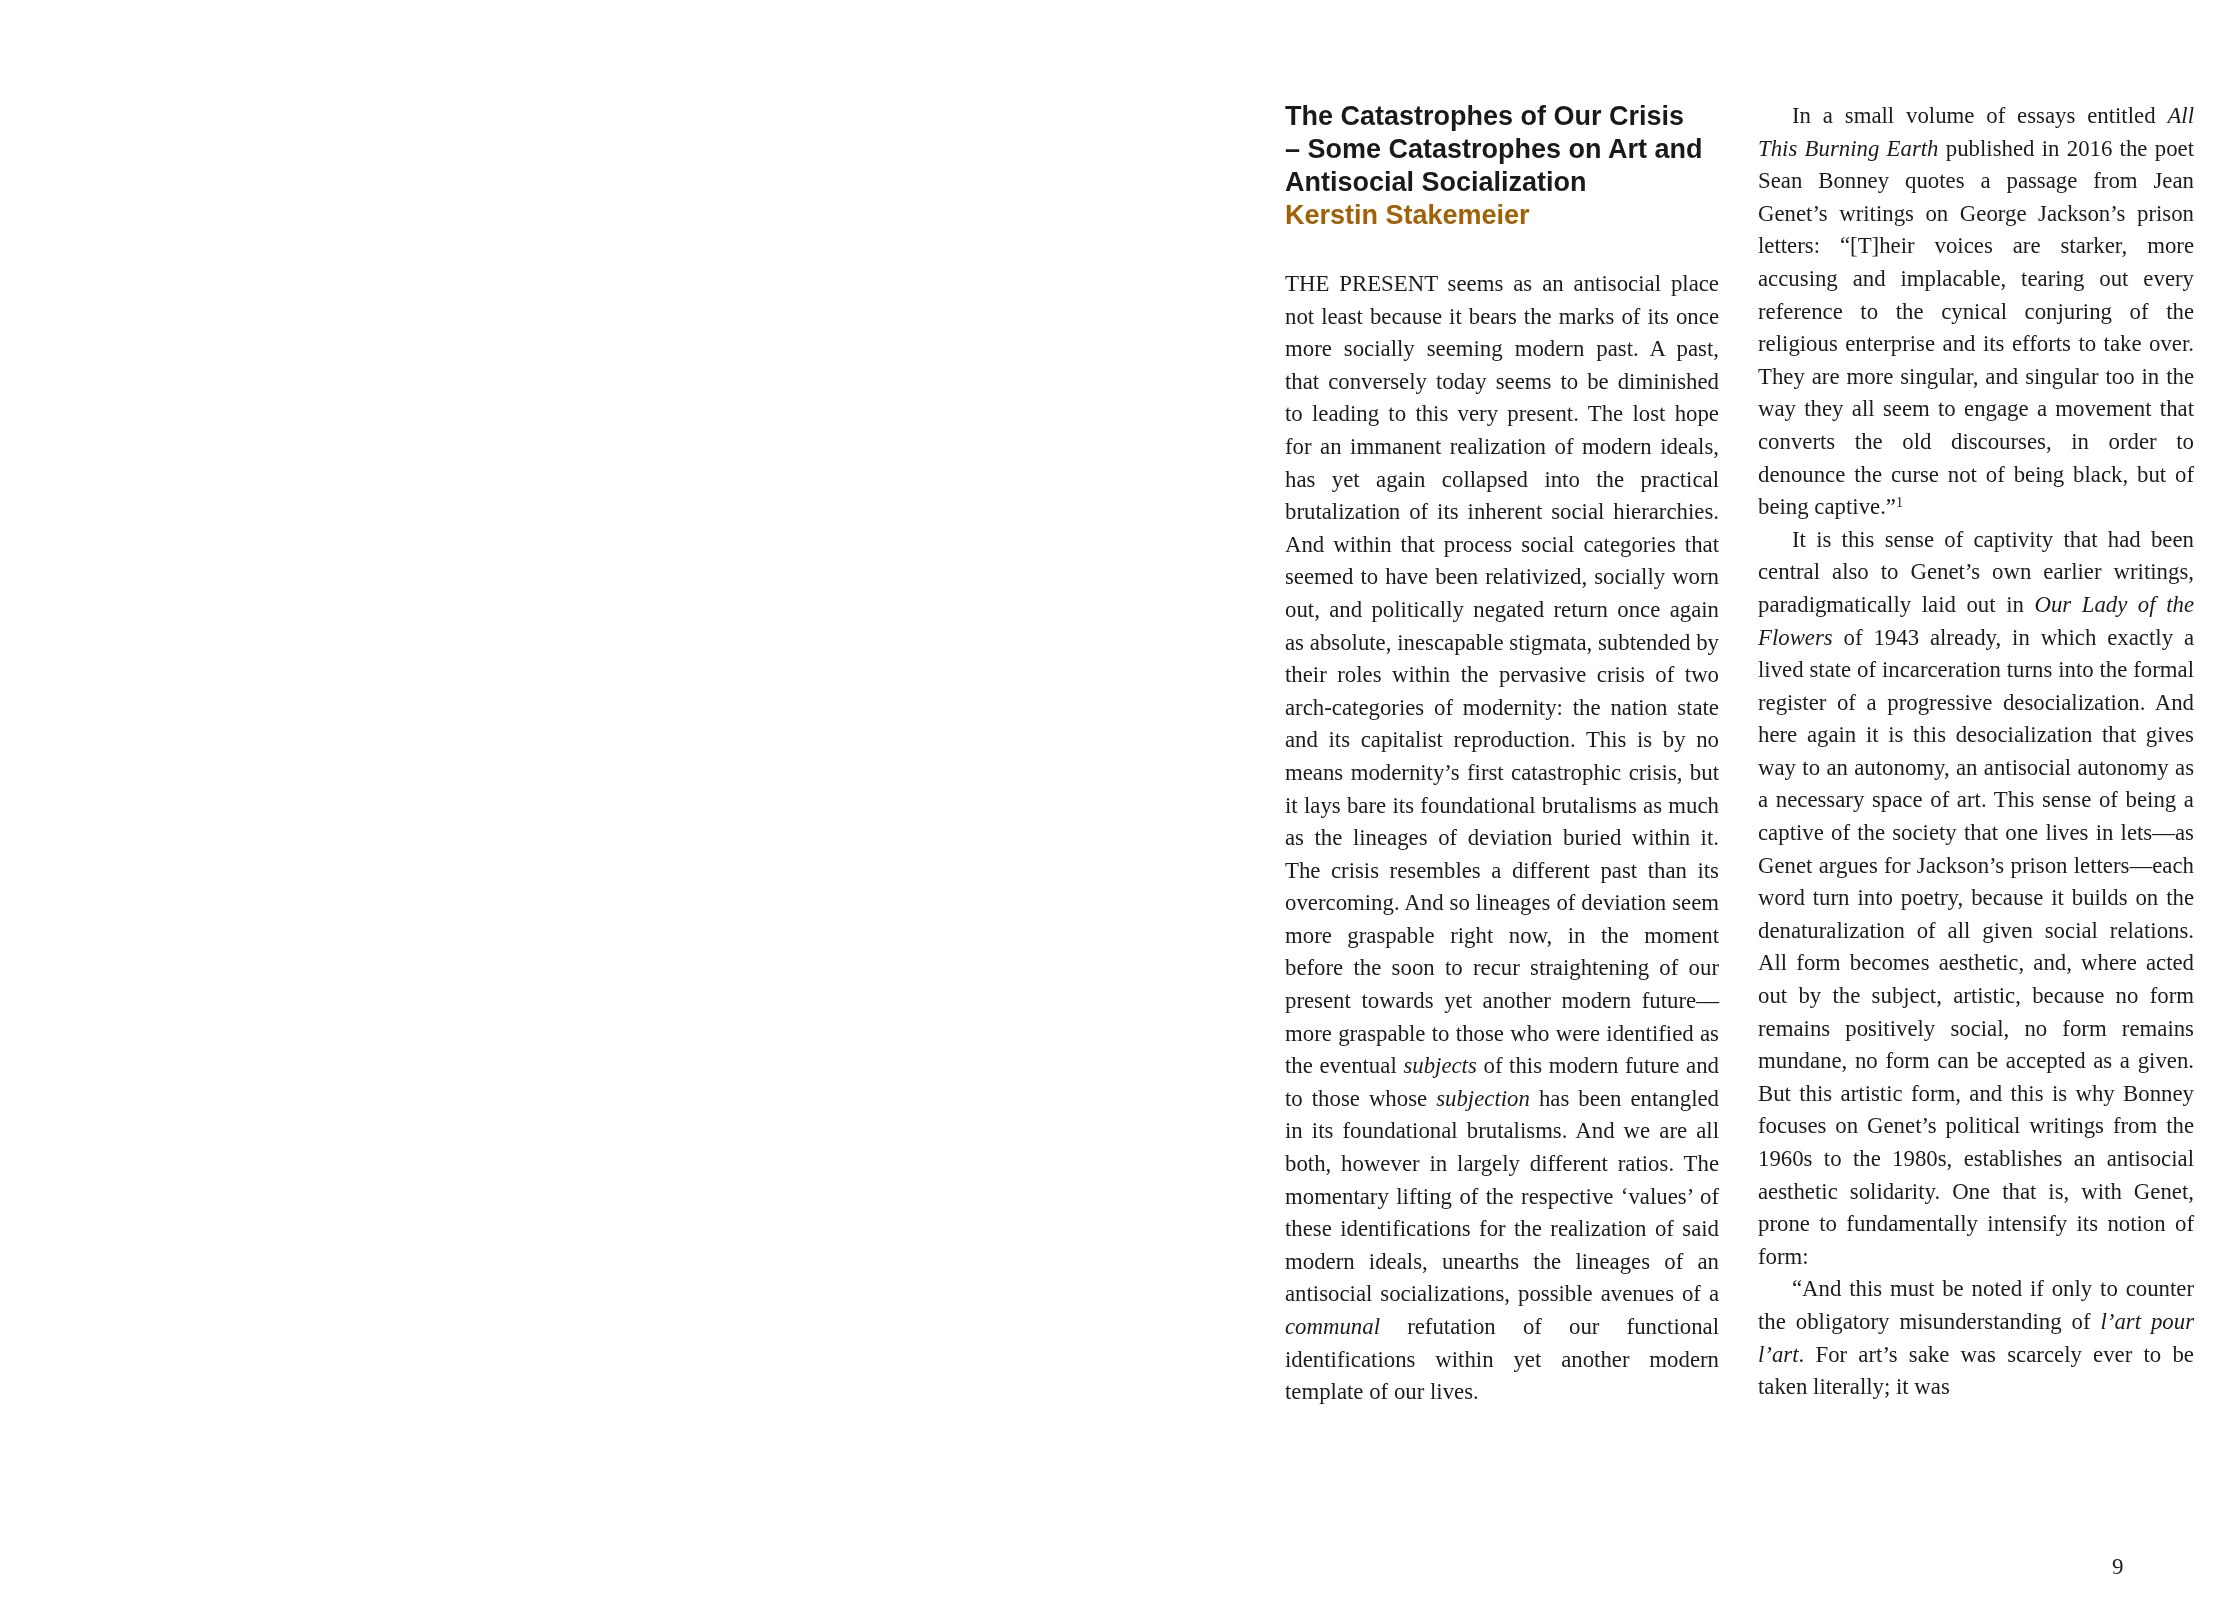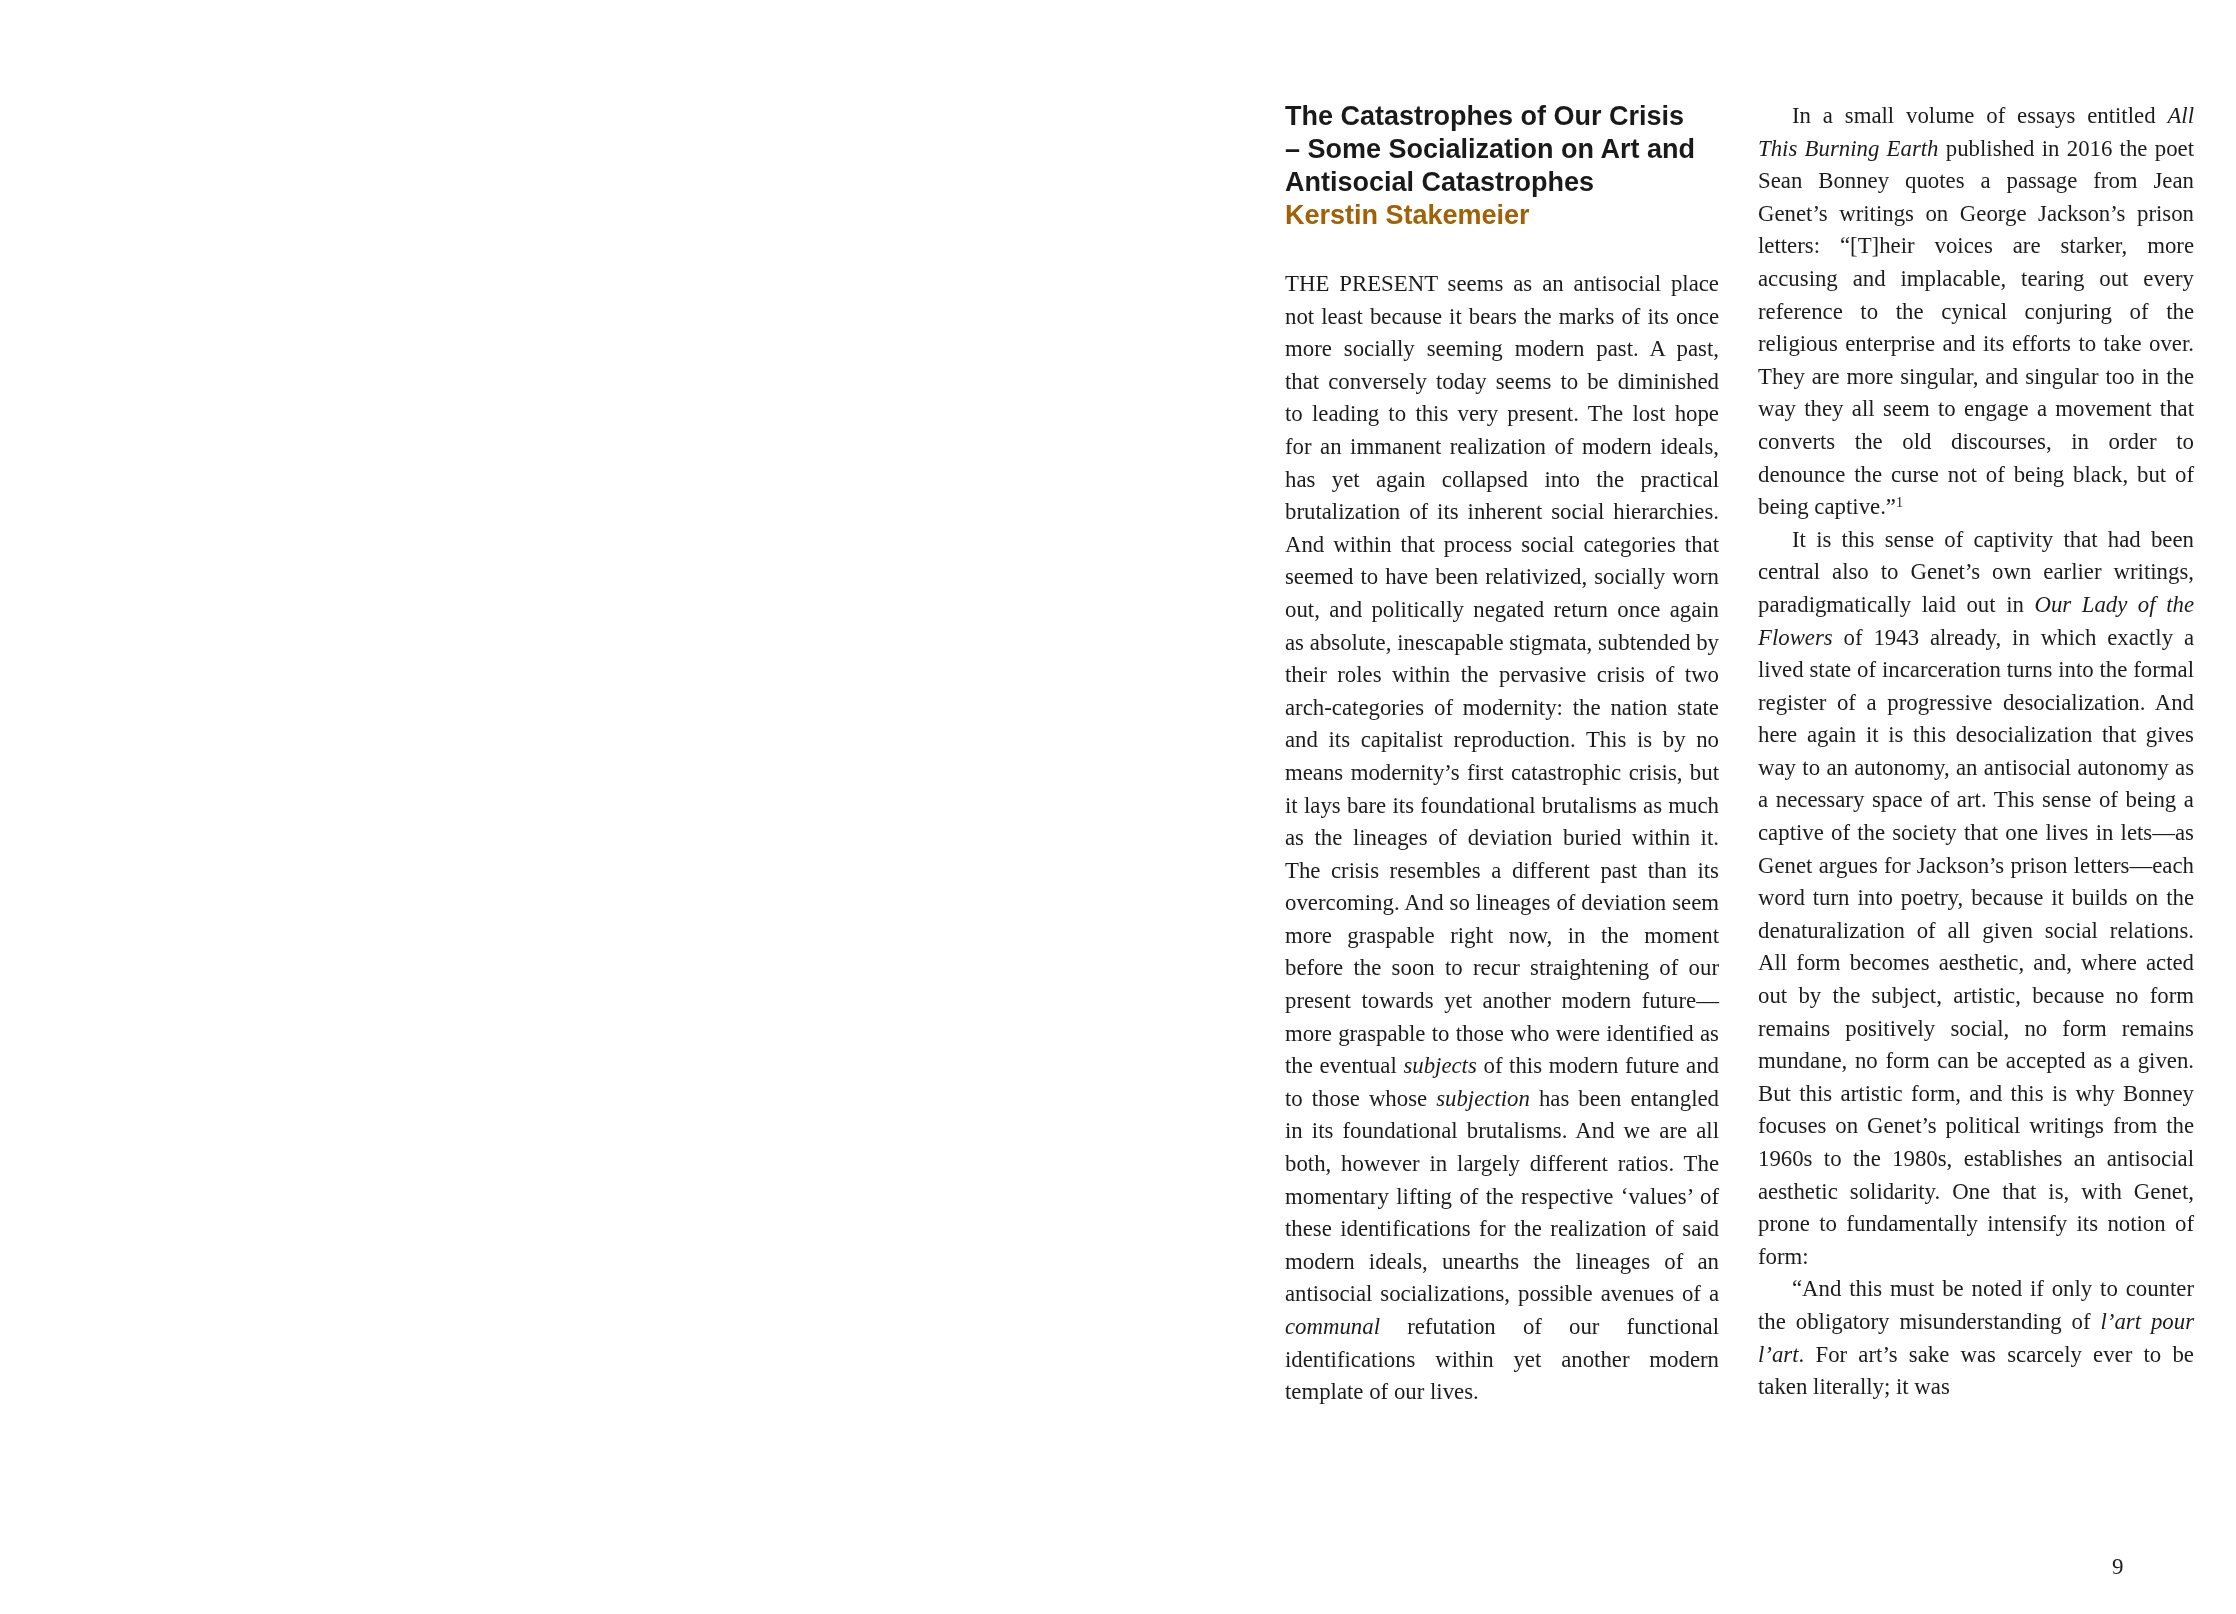--- a/index.html
+++ b/index.html
@@ -73,22 +73,22 @@
 </head>
 <body>
 
 <div class="page">
   <main class="spread">
 
     <section class="col col-left">
       <header class="article-header">
         <h1 class="title">
           <span class="title-line">The Catastrophes of Our Crisis</span>
-          <span class="title-line">– Some Socialization on Art and</span>
-          <span class="title-line">Antisocial Catastrophes</span>
+          <span class="title-line">– Some Catastrophes on Art and</span>
+          <span class="title-line">Antisocial Socialization</span>
         </h1>
         <div class="author">Kerstin Stakemeier</div>
       </header>
       <div class="body-text">
           <p>THE PRESENT seems as an antisocial place not least because it bears the marks of its once more socially seeming modern past. A past, that conversely today seems to be diminished to leading to this very present. The lost hope for an immanent realization of modern ideals, has yet again collapsed into the practical brutalization of its inherent social hierarchies. And within that process social categories that seemed to have been relativized, socially worn out, and politically negated return once again as absolute, inescapable stigmata, subtended by their roles within the pervasive crisis of two arch-categories of modernity: the nation state and its capitalist reproduction. This is by no means modernity’s first catastrophic crisis, but it lays bare its foundational brutalisms as much as the lineages of deviation buried within it. The crisis resembles a different past than its overcoming. And so lineages of deviation seem more graspable right now, in the moment before the soon to recur straightening of our present towards yet another modern future—more graspable to those who were identified as the eventual <em>subjects</em> of this modern future and to those whose <em>subjection</em> has been entangled in its foundational brutalisms. And we are all both, however in largely different ratios. The momentary lifting of the respective ‘values’ of these identifications for the realization of said modern ideals, unearths the lineages of an antisocial socializations, possible avenues of a <em>communal</em> refutation of our functional identifications within yet another modern template of our lives.</p>
         </div>
     </section>
 
     <section class="col col-right">
       <div class="body-text">

